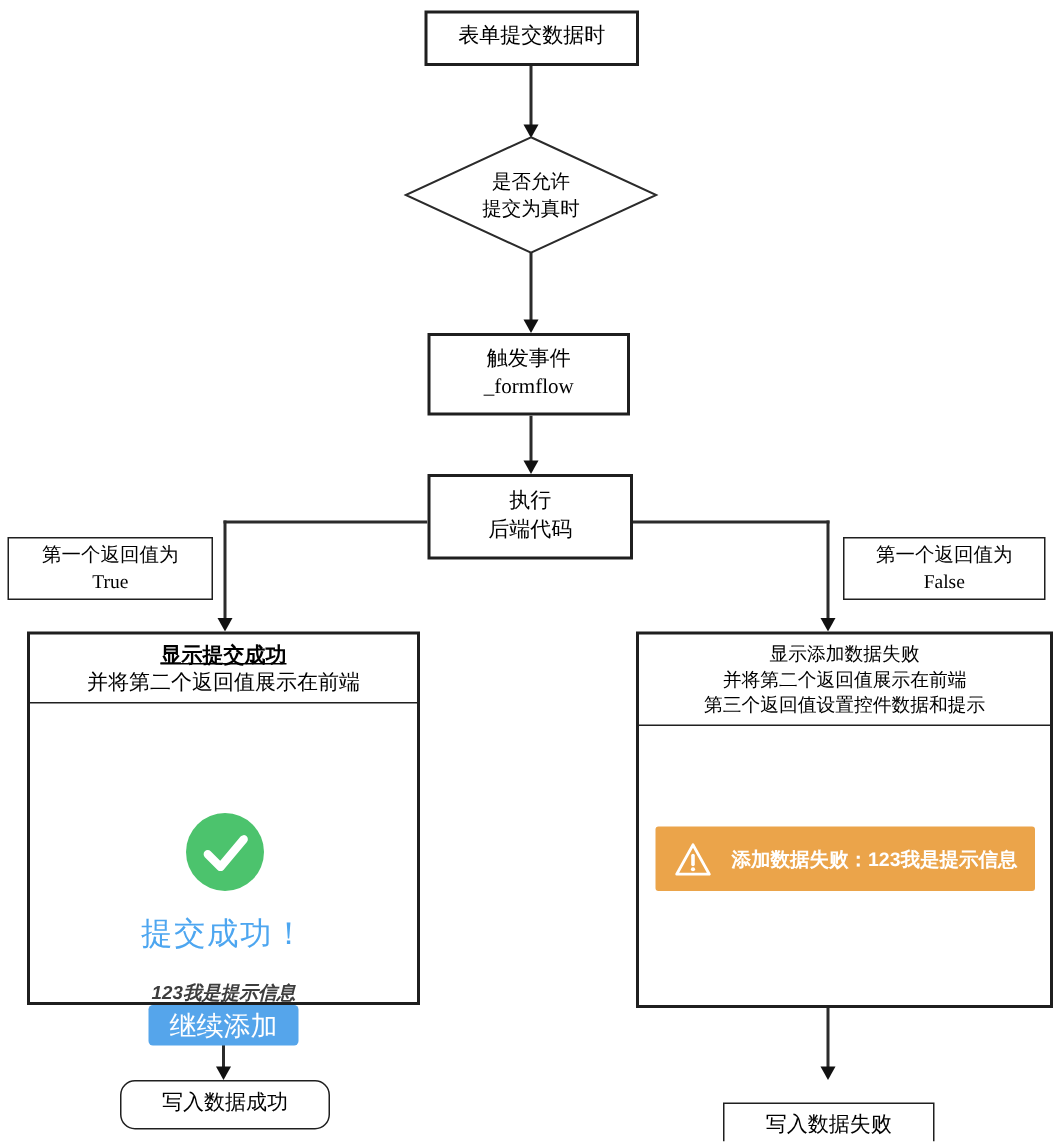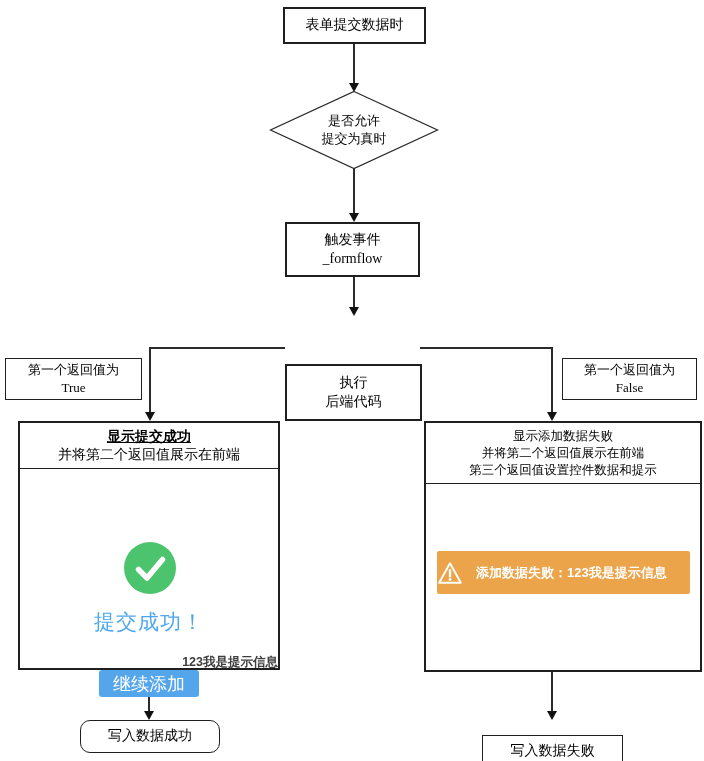--- a/index.html
+++ b/index.html
@@ -30,33 +30,33 @@
   .panel-header{
     width:100%;box-sizing:border-box;text-align:center;border-bottom:1px solid #1f1f1f;
     padding:5px 0 4px 0;
   }
   .panel-header .hl1{text-decoration:underline;font-weight:bold;}
   .preview-title{
     position:absolute;left:0;top:139px;width:100%;text-align:center;
     color:#4DA6F0;font-size:21px;letter-spacing:1px;font-family:Liberation Mono, monospace;
   }
   .preview-msg{
-    position:absolute;left:0;top:185px;width:100%;text-align:right;
-    color:#3d3d3d;font-size:12.5px;font-weight:bold;font-family:"Liberation Sans","DejaVu Sans",sans-serif;
+    position:absolute;left:0;top:185px;width:100%;text-align:center;
+    color:#3d3d3d;font-size:12.5px;font-weight:bold;font-family:"Liberation Sans","DejaVu Sans",sans-serif;font-style:italic;
   }
   .preview-btn{
     position:absolute;left:79px;top:201px;width:100px;height:27px;
     background:#55A5EB;color:#fff;border:none;border-radius:3px;
     font-size:18px;font-family:"Liberation Sans","DejaVu Sans",sans-serif;cursor:pointer;
     display:flex;align-items:center;justify-content:center;
   }
   .check-icon{position:absolute;left:104px;top:73px;width:52px;height:52px;}
   .alert-bar{
     position:absolute;left:11px;top:67px;width:253px;height:43px;background:#EBA44A;
-    border-radius:2px;display:flex;align-items:center;justify-content:flex-start;gap:13px;
+    border-radius:2px;display:flex;align-items:center;justify-content:center;gap:13px;
     color:#fff;font-size:13px;font-weight:bold;font-family:"Liberation Sans","DejaVu Sans",sans-serif;
   }
 </style>
 </head>
 <body>
 
 <div class="canvas">
 
   <div class="line" style="left:353px;top:43px;width:2px;height:41px;"></div>
   <div class="arrow" style="left:349px;top:83px;"></div>
@@ -91,21 +91,21 @@
   <div class="diamond-text">
     <div>是否允许</div>
     <div>提交为真时</div>
   </div>
 
   <div class="box fs14" style="left:285px;top:222px;width:135px;height:55px;">
     <div>触发事件</div>
     <div>_formflow</div>
   </div>
 
-  <div class="box fs14" style="left:285px;top:316px;width:137px;height:57px;margin-top:48px;">
+  <div class="box fs14" style="left:285px;top:316px;width:137px;height:57px;">
     <div>执行</div>
     <div>后端代码</div>
   </div>
 
   <div class="box thin fs13" style="left:5px;top:358px;width:137px;height:42px;">
     <div>第一个返回值为</div>
     <div>True</div>
   </div>
   <div class="box thin fs13" style="left:562px;top:358px;width:135px;height:42px;">
     <div>第一个返回值为</div>

